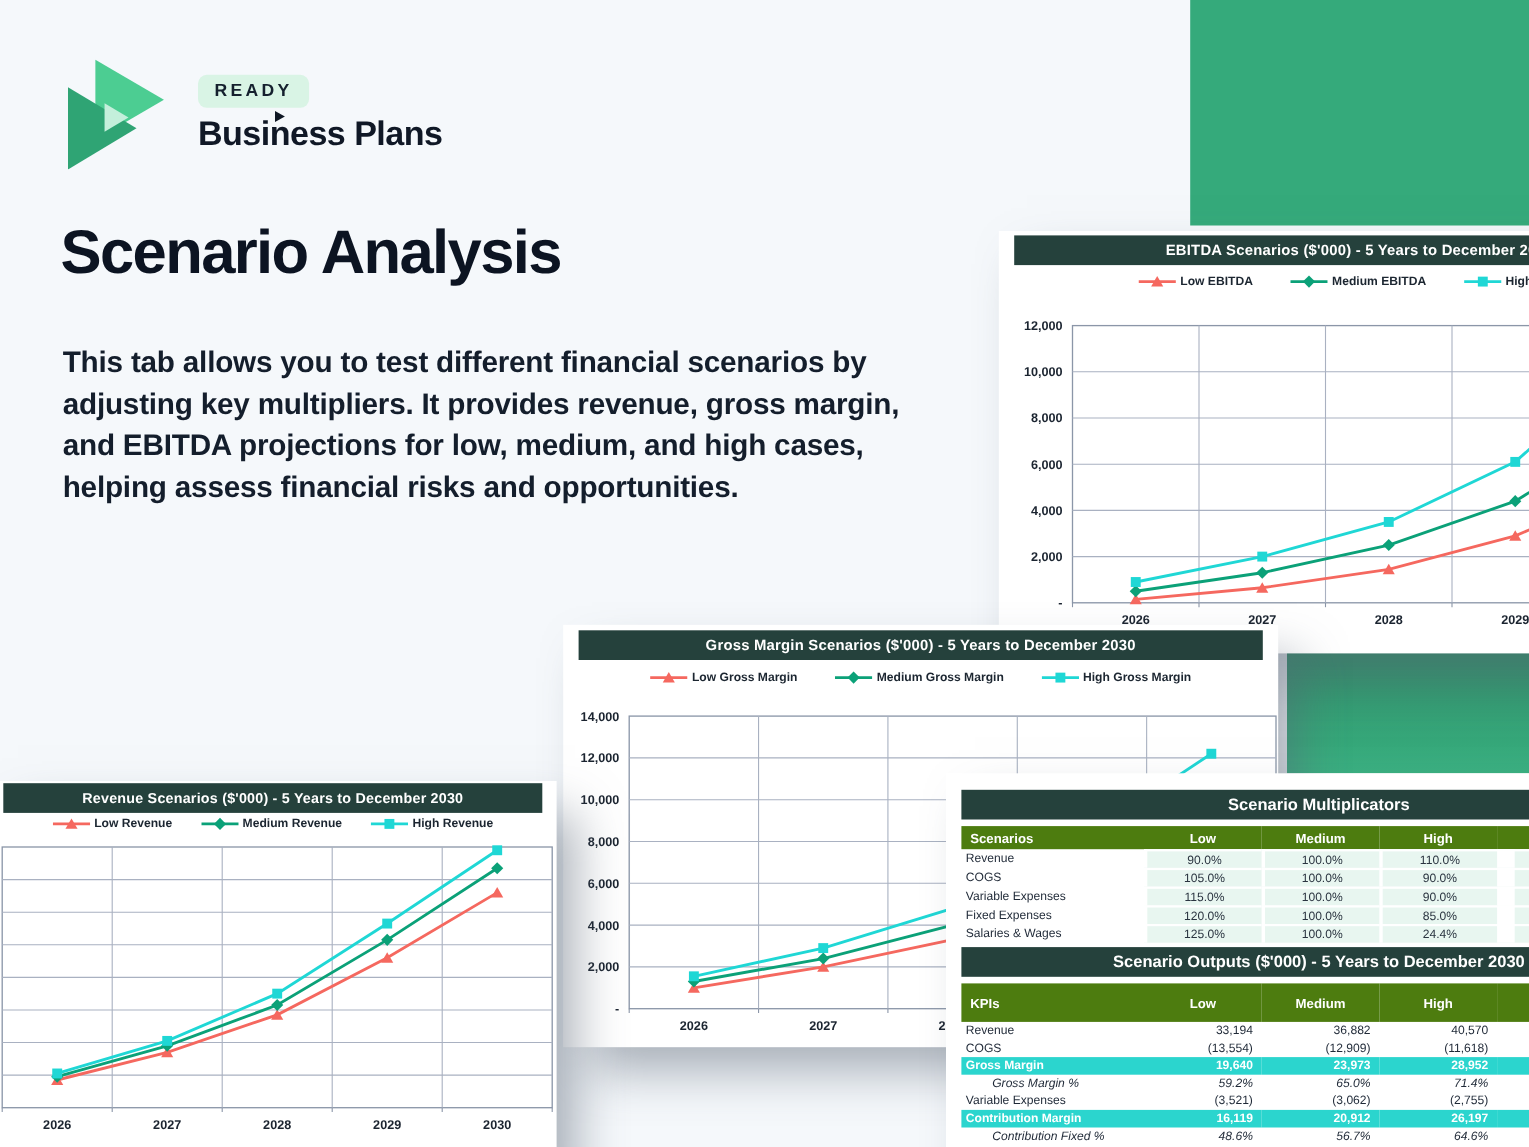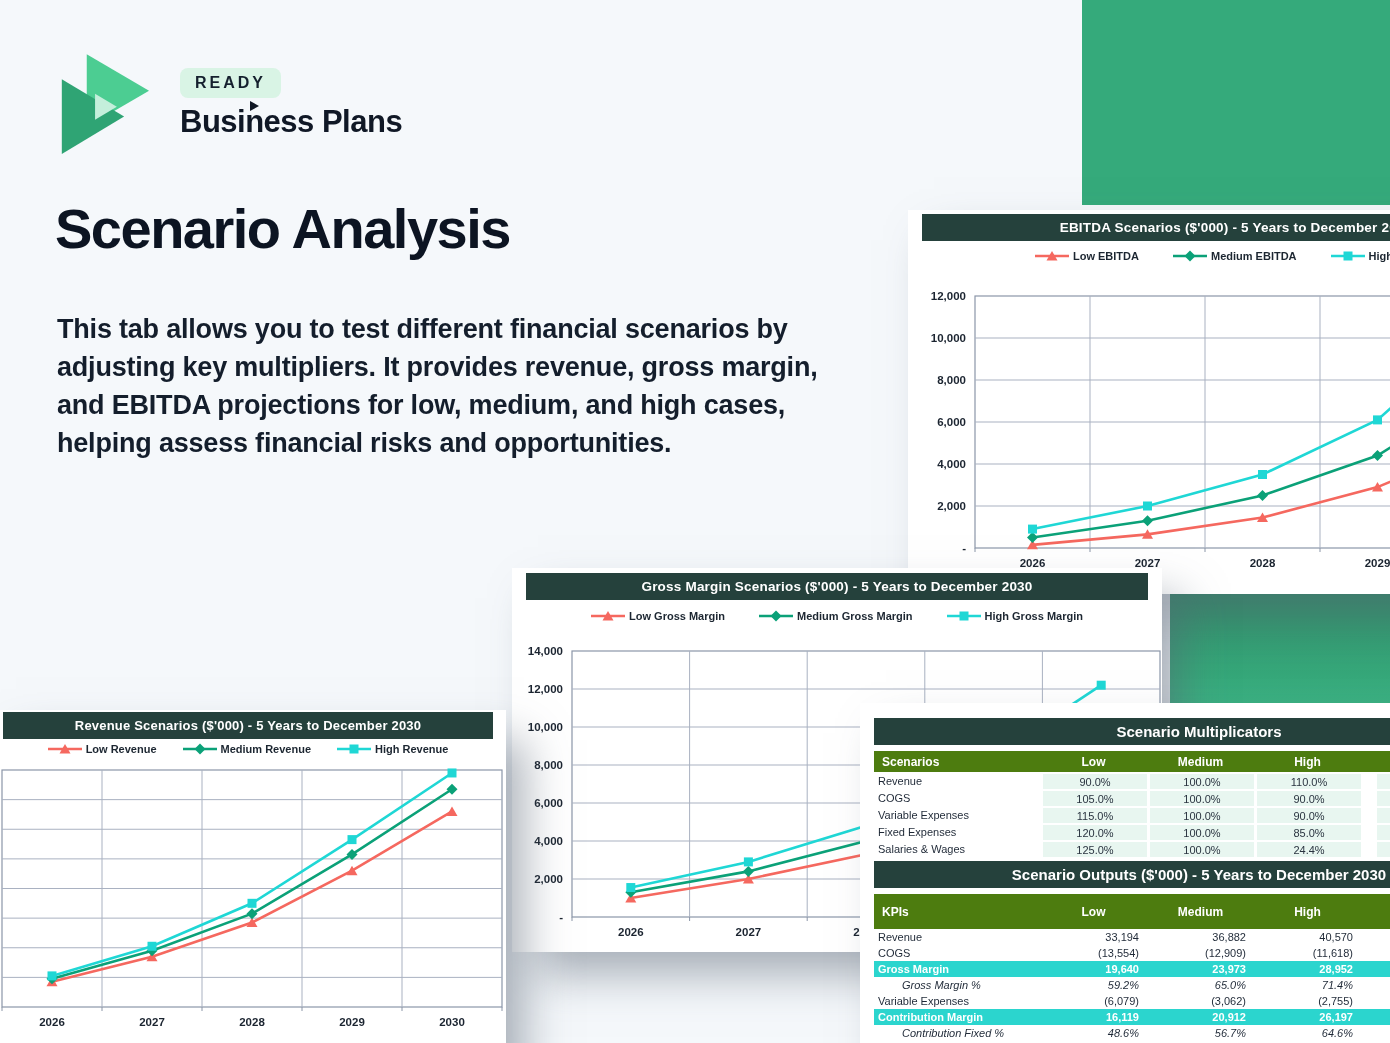--- a/index.html
+++ b/index.html
@@ -414,21 +414,21 @@
             </tr>
             <tr class="it">
               <td class="lbl">Gross Margin %</td>
               <td class="v">59.2%</td>
               <td class="v">65.0%</td>
               <td class="v">71.4%</td>
               <td></td>
             </tr>
             <tr>
               <td class="lbl">Variable Expenses</td>
-              <td class="v">(6,079)</td>
+              <td class="v">(3,521)</td>
               <td class="v">(3,062)</td>
               <td class="v">(2,755)</td>
               <td></td>
             </tr>
             <tr class="hl">
               <td class="lbl" style="font-weight: 700;">Contribution Margin</td>
               <td class="v">16,119</td>
               <td class="v">20,912</td>
               <td class="v">26,197</td>
               <td></td>

